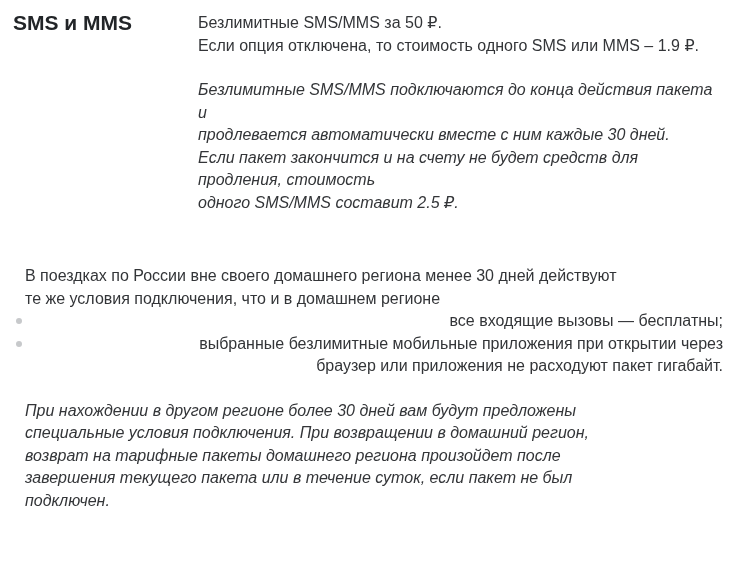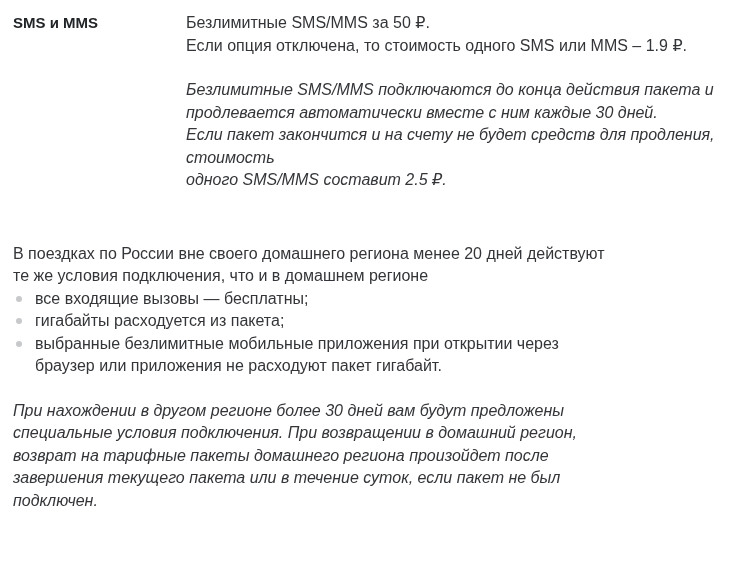--- a/index.html
+++ b/index.html
@@ -17,35 +17,35 @@
   }
   .section {
     display: flex;
     align-items: flex-start;
   }
   .section-sms { margin-bottom: 51px; }
   .section-label {
     flex: 0 0 173px;
     width: 173px;
     margin: 0;
-    font-size: 15px;
+    font-size: 21px;
     font-weight: bold;
     line-height: 22.5px;
     color: #222528;
     white-space: nowrap;
   }
   .section-content {
     flex: 1 1 auto;
     min-width: 0;
     font-size: 16px;
     line-height: 22.5px;
     color: #333538;
   }
   .para {
-    margin: 0 0 22px 0;
+    margin: 0 0 22px 12px;
     white-space: pre-line;
   }
   .para:last-child { margin-bottom: 0; font-style: italic; }
   .para.intro { margin-bottom: 0; }
   .bullet-list {
     list-style: none;
     margin: 0;
     padding: 0;
   }
   .bullet-item {
@@ -57,20 +57,21 @@
     width: 6px;
     height: 6px;
     border-radius: 50%;
     background: #c7c9cb;
     margin: 8px 13px 0 3px;
   }
   .bullet-text {
     flex: 1 1 auto;
     min-width: 0;
     white-space: pre-line;
+    text-align: right;
   }
   .para.outro { margin-top: 22px; }
 </style>
 </head>
 <body>
 
 <div class="page">
 
   <section class="section section-sms">
     <h3 class="section-label">SMS и MMS</h3>
@@ -79,31 +80,27 @@
 Если опция отключена, то стоимость одного SMS или MMS – 1.9 ₽.</p>
       <p class="para">Безлимитные SMS/MMS подключаются до конца действия пакета и
 продлевается автоматически вместе с ним каждые 30 дней.
 Если пакет закончится и на счету не будет средств для продления, стоимость
 одного SMS/MMS составит 2.5 ₽.</p>
     </div>
   </section>
 
   <section class="section section-travel">
     <div class="section-content">
-      <p class="para intro">В поездках по России вне своего домашнего региона менее 20 дней действуют
+      <p class="para intro">В поездках по России вне своего домашнего региона менее 30 дней действуют
 те же условия подключения, что и в домашнем регионе</p>
 
       <ul class="bullet-list">
         <li class="bullet-item">
           <span class="bullet-dot"></span>
           <span class="bullet-text">все входящие вызовы — бесплатны;</span>
-        </li>
-        <li class="bullet-item">
-          <span class="bullet-dot"></span>
-          <span class="bullet-text">гигабайты расходуется из пакета;</span>
         </li>
         <li class="bullet-item">
           <span class="bullet-dot"></span>
           <span class="bullet-text">выбранные безлимитные мобильные приложения при открытии через
 браузер или приложения не расходуют пакет гигабайт.</span>
         </li>
       </ul>
 
       <p class="para outro">При нахождении в другом регионе более 30 дней вам будут предложены
 специальные условия подключения. При возвращении в домашний регион,

